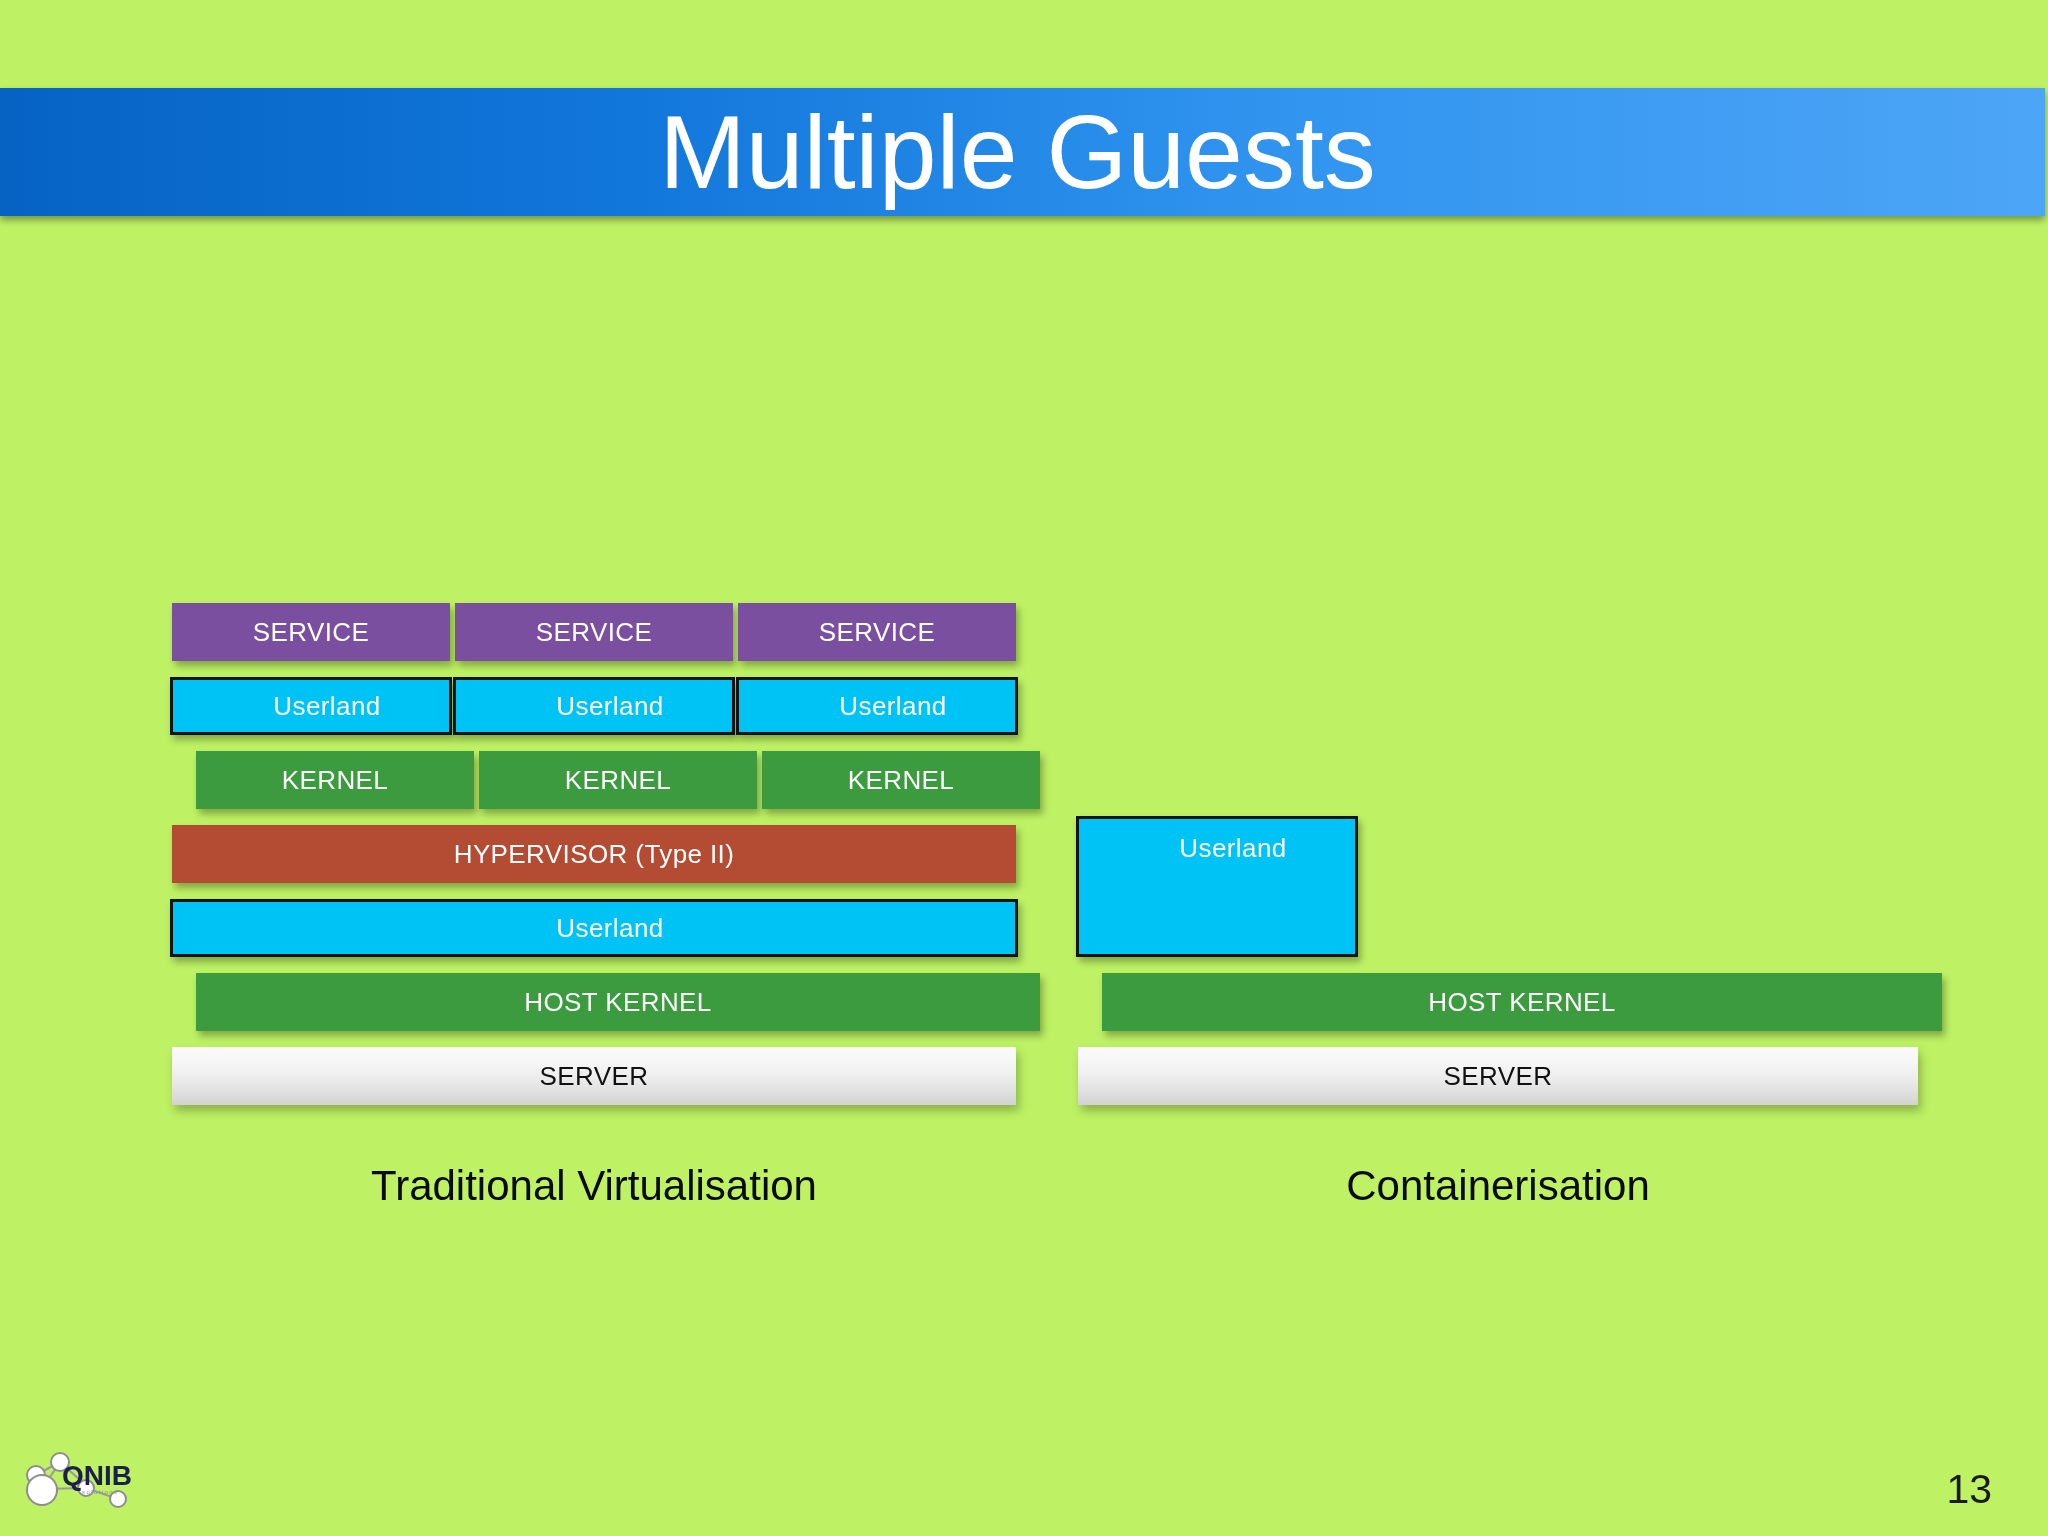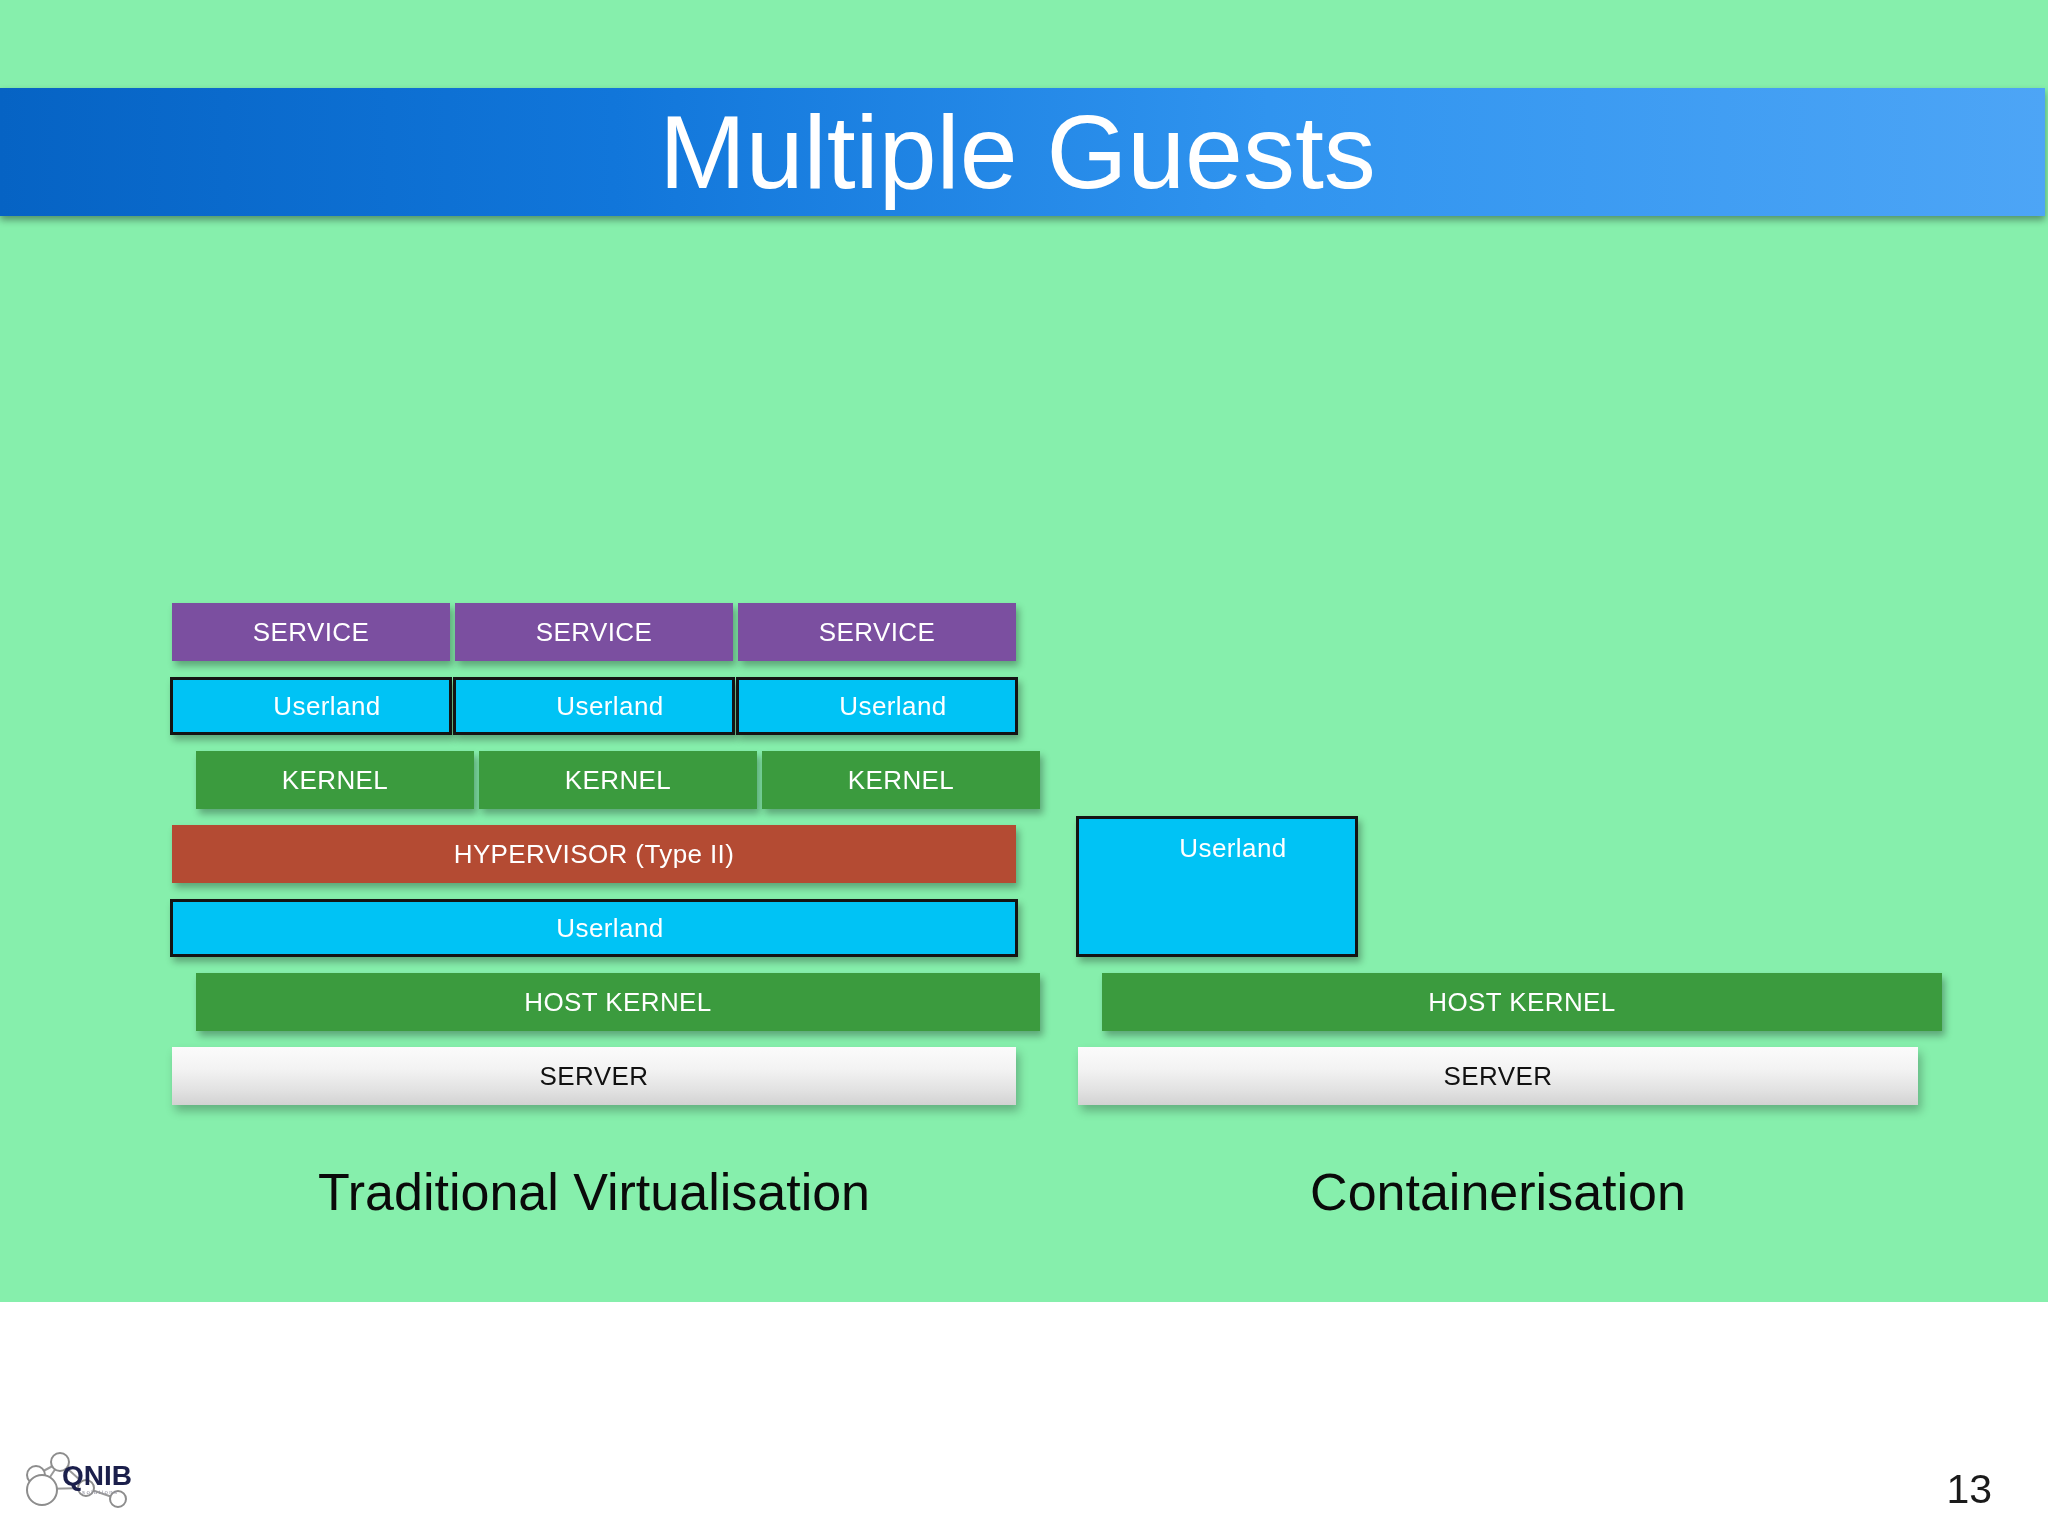--- a/index.html
+++ b/index.html
@@ -8,22 +8,22 @@
     width: 2048px;
     height: 1536px;
     background: #ffffff;
     font-family: "Liberation Sans", sans-serif;
     overflow: hidden;
   }
 
   #slide {
     position: relative;
     width: 2048px;
-    height: 1302px;
-    background: #86efac;
+    height: 1536px;
+    background: #bef264;
   }
 
   
   #title-banner {
     position: absolute;
     left: 0;
     top: 88px;
     width: 2045px;
     height: 128px;
     background: linear-gradient(to right, #0663c4 0%, #1176da 30%, #3094ef 62%, #4da5f6 100%);
@@ -81,21 +81,21 @@
   
   .bar.tall-box {
     align-items: flex-start;
     padding-top: 14px;
   }
 
   .caption {
     position: absolute;
     color: #0a0a0a;
     font-family: "Liberation Sans", sans-serif;
-    font-size: 52px;
+    font-size: 42px;
     font-weight: 400;
     white-space: nowrap;
     text-align: center;
   }
 
   
   #logo {
     position: absolute;
     left: 14px;
     top: 1452px;

